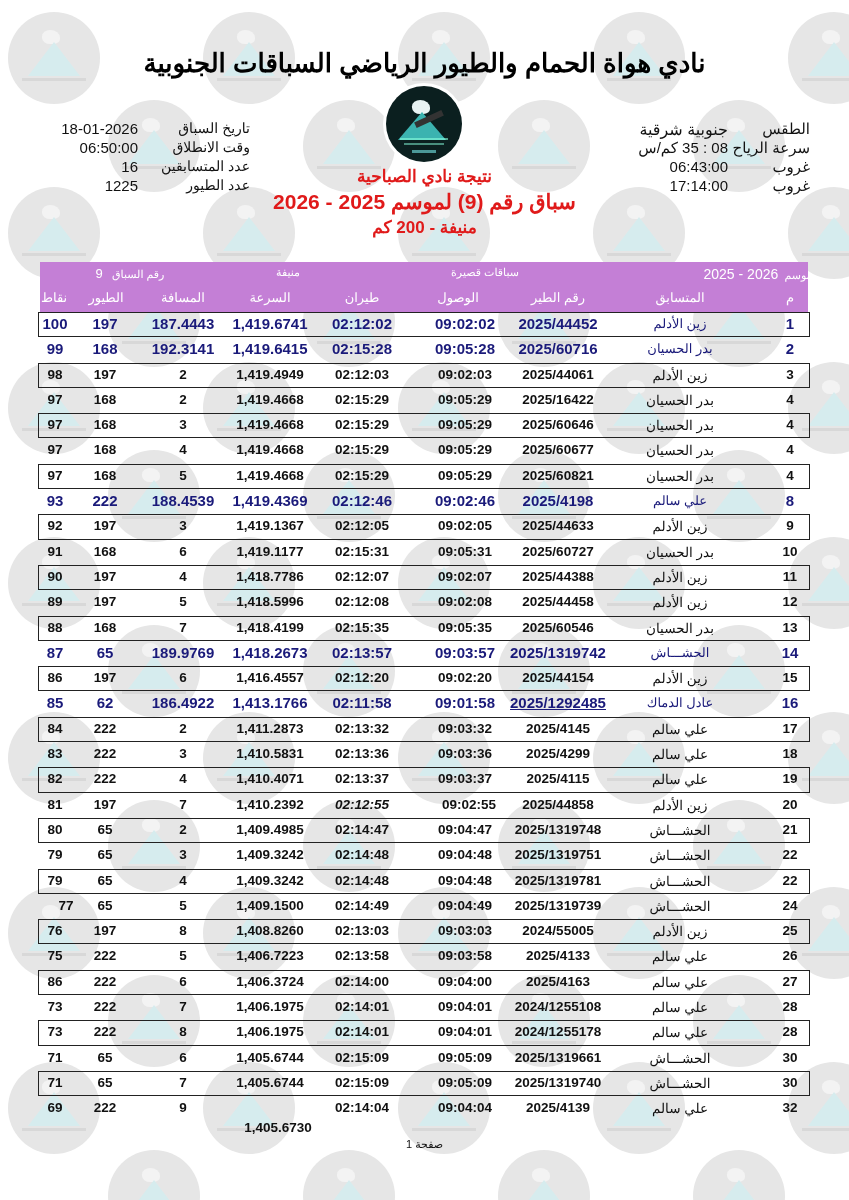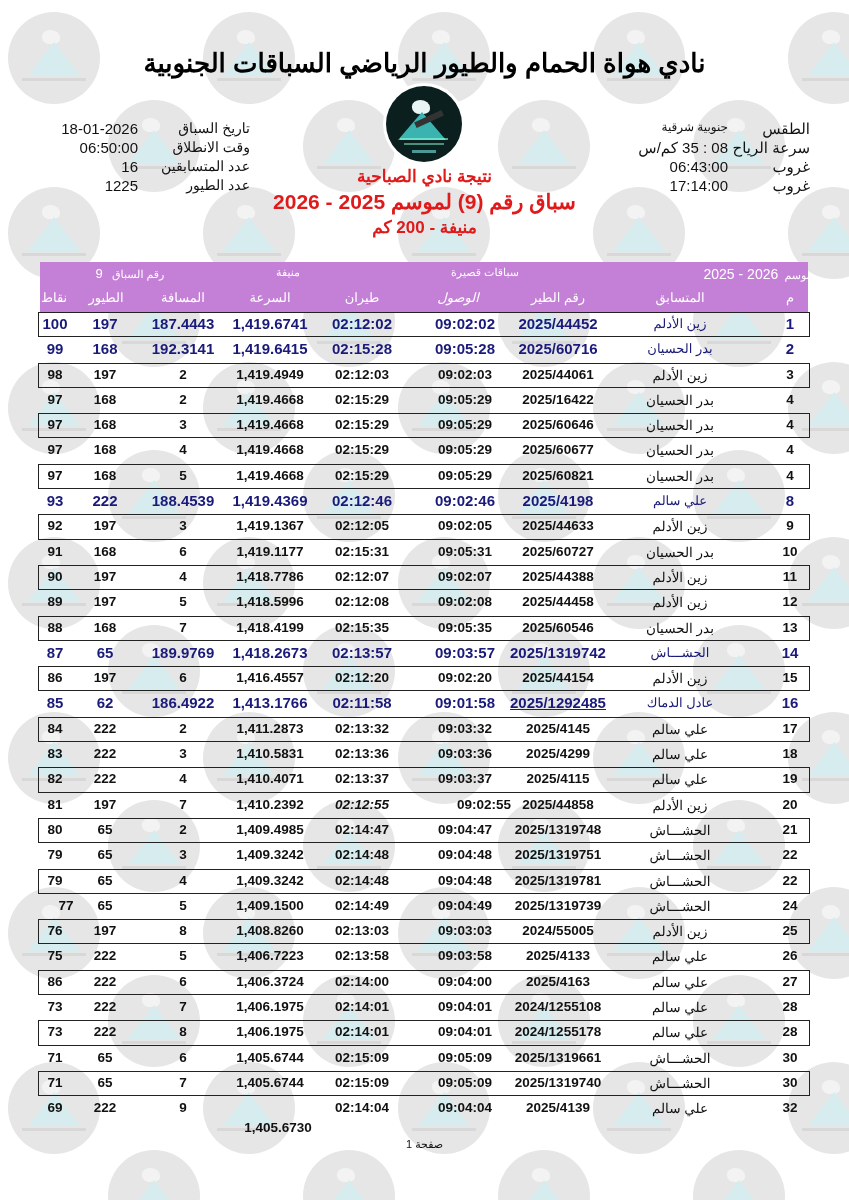--- a/index.html
+++ b/index.html
@@ -391,21 +391,21 @@
     </div>
     <div class="row" style="top: 57px; left: 0px; width: 210px;">
       <span class="lbl">عدد الطيور</span>
       <span class="val" style="right: 112px; direction: ltr; font-size: 15px;">1225</span>
     </div>
   </div>
 
 <div class="layer info" id="info-right" style="left:600px;top:120px;width:210px;height:80px;">
     <div class="row" style="top: 0px; left: 0px; width: 210px;">
       <span class="lbl" style="font-weight: normal; font-size: 15px;">الطقس</span>
-      <span class="val" style="right: 82px; direction: rtl; font-size: 12px;">جنوبية شرقية</span>
+      <span class="val" style="right: 82px; direction: rtl; font-size: 16px;">جنوبية شرقية</span>
     </div>
     <div class="row" style="top: 19px; left: 0px; width: 210px;">
       <span class="lbl" style="font-weight: normal; font-size: 15px;">سرعة الرياح</span>
       <span class="val" style="right: 82px; direction: rtl; font-size: 15px;">08 : 35 كم/س</span>
     </div>
     <div class="row" style="top: 38px; left: 0px; width: 210px;">
       <span class="lbl" style="font-weight: normal; font-size: 15px;">غروب</span>
       <span class="val" style="right: 82px; direction: rtl; font-size: 15px;">06:43:00</span>
     </div>
     <div class="row" style="top: 57px; left: 0px; width: 210px;">
@@ -437,21 +437,21 @@
     <span class="hcell h1" style="left:445px;">سباقات قصيرة</span>
     <span class="hcell h1" style="left:248px;">منيفة</span>
     <span class="hcell h1" style="left:90px;">
       <span>رقم السباق</span>&nbsp;&nbsp;
       <span style="font-size:13px">9</span>
     </span>
 
     <span class="hcell h2" style="left:750px;">م</span>
     <span class="hcell h2" style="left:640px;">المتسابق</span>
     <span class="hcell h2" style="left:518px;">رقم الطير</span>
-    <span class="hcell h2" style="left:418px;font-style:italic;">الوصول</span>
+    <span class="hcell h2" style="left:418px;">الوصول</span>
     <span class="hcell h2" style="left:322px;">طيران</span>
     <span class="hcell h2" style="left:230px;">السرعة</span>
     <span class="hcell h2" style="left:143px;">المسافة</span>
     <span class="hcell h2" style="left:66px;">الطيور</span>
     <span class="hcell h2" style="left:14px;">نقاط</span>
   </div>
   <div id="tbody">
       <div class="drow boxed hl">
         <span class="cell" style="left: 750px;">1</span>
         <span class="cell name" style="left: 640px;">زين الأدلم</span>
@@ -658,21 +658,21 @@
         <span class="cell" style="left: 322px;">02:13:37</span>
         <span class="cell" style="left: 230px;">1,410.4071</span>
         <span class="cell" style="left: 143px;">4</span>
         <span class="cell" style="left: 65px;">222</span>
         <span class="cell" style="left: 15px;">82</span>
       </div>
       <div class="drow">
         <span class="cell" style="left: 750px;">20</span>
         <span class="cell name" style="left: 640px;">زين الأدلم</span>
         <span class="cell" style="left: 518px;">2025/44858</span>
-        <span class="cell" style="left: 444px;">09:02:55</span>
+        <span class="cell" style="left: 429px;">09:02:55</span>
         <span class="cell" style="left: 322px; font-style: italic;">02:12:55</span>
         <span class="cell" style="left: 230px;">1,410.2392</span>
         <span class="cell" style="left: 143px;">7</span>
         <span class="cell" style="left: 65px;">197</span>
         <span class="cell" style="left: 15px;">81</span>
       </div>
       <div class="drow boxed">
         <span class="cell" style="left: 750px;">21</span>
         <span class="cell name" style="left: 640px;">الحشـــاش</span>
         <span class="cell" style="left: 518px;">2025/1319748</span>

